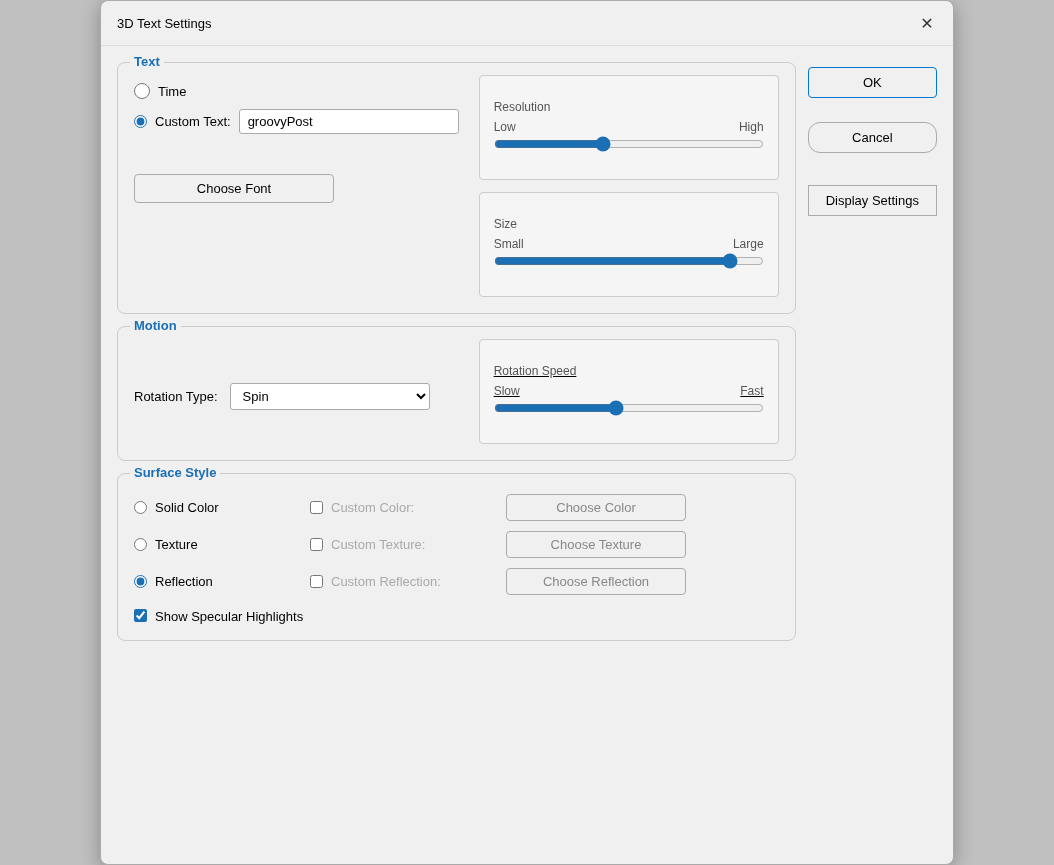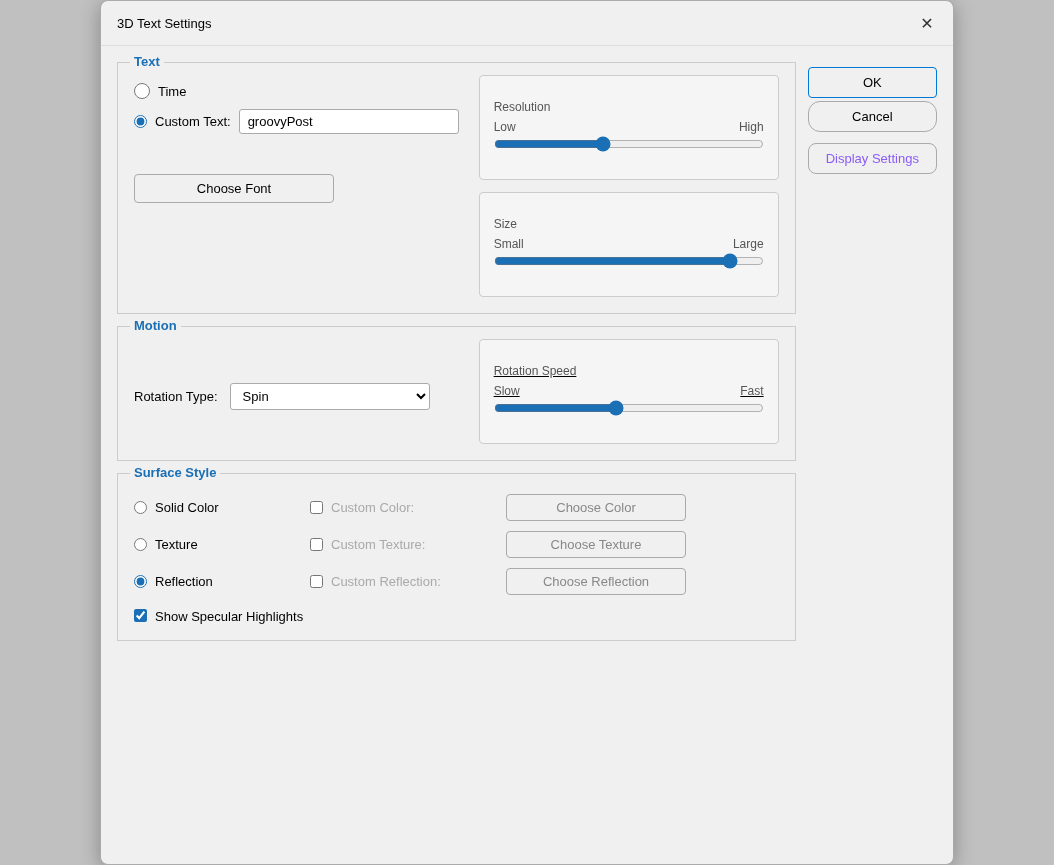--- a/index.html
+++ b/index.html
@@ -56,26 +56,26 @@
     .left-panel {
       flex: 1;
       display: flex;
       flex-direction: column;
       gap: 12px;
     }
     .right-panel {
       width: 160px;
       display: flex;
       flex-direction: column;
-      gap: 3px;
+      gap: 24px;
       padding-top: 5px;
     }
     .section {
       border: 1px solid #ccc;
-      border-radius: 0;
+      border-radius: 8px;
       padding: 12px 16px 16px;
       background: #f0f0f0;
       position: relative;
     }
     .section-label {
       position: absolute;
       top: -9px;
       left: 12px;
       background: #f0f0f0;
       padding: 0 4px;
@@ -249,23 +249,23 @@
       background: #f0f0f0;
       color: #000;
       cursor: pointer;
       font-size: 13px;
       width: 100%;
       text-align: center;
     }
     .display-btn {
       padding: 7px 0;
       border: 1px solid #aaa;
-      border-radius: 8px;
-      background: #f0f0f0;
-      color: #8b5cf6;
+      border-radius: 0;
+      background: #f0f0f0;
+      color: #000000;
       cursor: pointer;
       font-size: 13px;
       width: 100%;
       text-align: center;
     }
     .disabled-text { color: #aaa; }
   </style>
 </head>
 <body>
 

